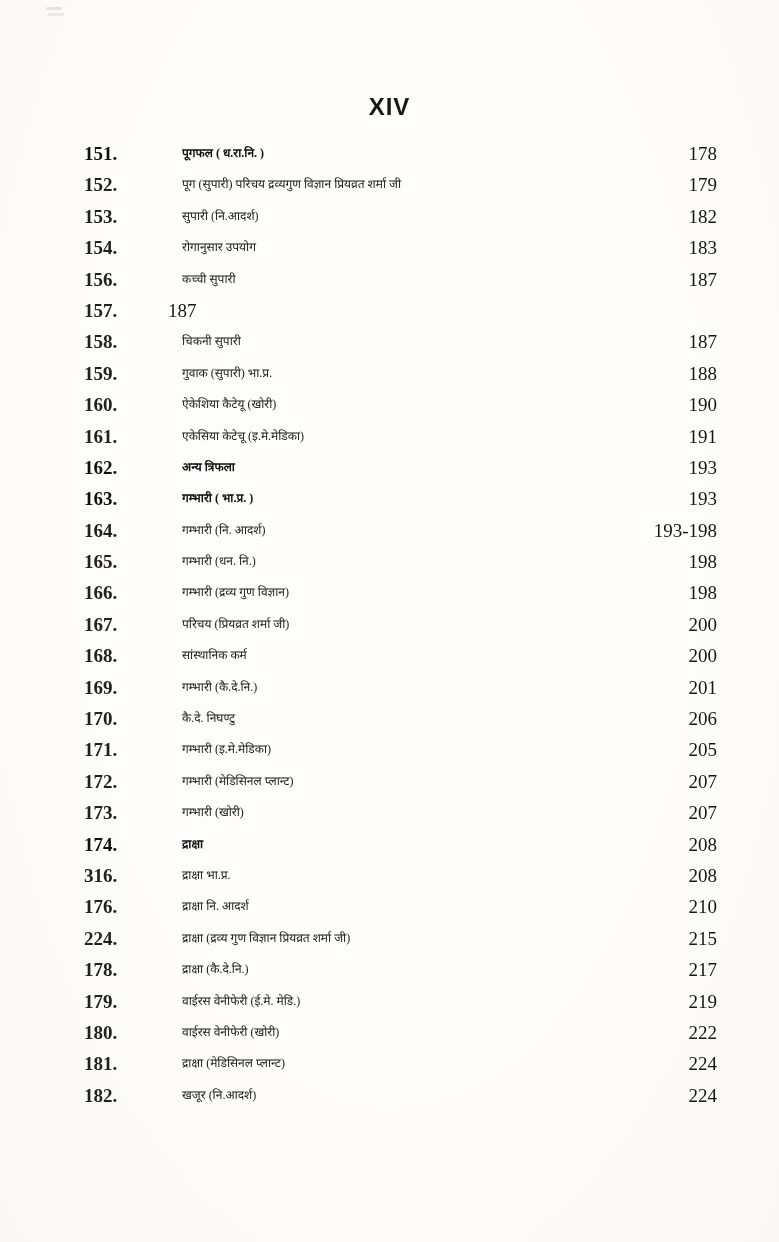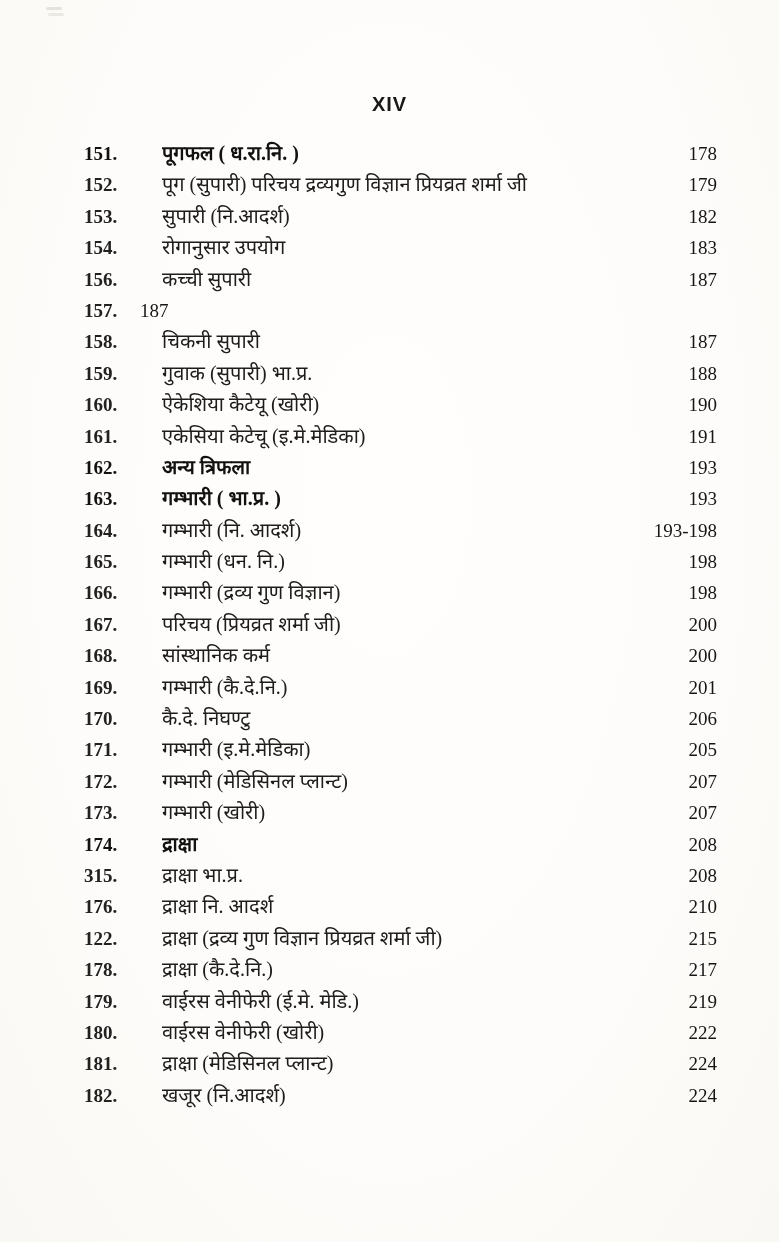--- a/index.html
+++ b/index.html
@@ -31,48 +31,49 @@
     box-shadow: 2px 6px 0 0 #e3dfd8;
   }
   .page-header {
     position: absolute;
     top: 93px;
     left: 0;
     width: 100%;
     text-align: center;
     font-family: "Liberation Sans", sans-serif;
     font-weight: 700;
-    font-size: 20px;
+    font-size: 24px;
     letter-spacing: 1px;
     color: #181818;
   }
   .toc {
     position: absolute;
     top: 138px;
     left: 84px;
     right: 62px;
   }
   .toc-row {
     display: flex;
     align-items: flex-end;
     height: 31.4px;
     line-height: 31.4px;
+    gap: 28px;
   }
   .toc-num {
     flex: 0 0 46px;
     font-family: "Liberation Serif", serif;
     font-size: 19px;
     color: #22211f;
     text-align: left;
     font-weight: bold;
   }
   .toc-title {
     flex: 1 1 auto;
-    margin-left: 32px;
-    font-size: 20px;
+    margin-left: 24px;
+    font-size: 12px;
     color: #1d1c1a;
     white-space: nowrap;
     overflow: hidden;
   }
   .toc-page {
     flex: 0 0 auto;
     margin-left: 10px;
     font-family: "Liberation Serif", serif;
     font-size: 19px;
     color: #171614;
@@ -225,33 +226,33 @@
     <span class="toc-page">207</span>
   </div>
 
   <div class="toc-row bold">
     <span class="toc-num">174.</span>
     <span class="toc-title">द्राक्षा</span>
     <span class="toc-page">208</span>
   </div>
 
   <div class="toc-row">
-    <span class="toc-num">315.</span>
+    <span class="toc-num">316.</span>
     <span class="toc-title">द्राक्षा भा.प्र.</span>
     <span class="toc-page">208</span>
   </div>
 
   <div class="toc-row">
     <span class="toc-num">176.</span>
     <span class="toc-title">द्राक्षा नि. आदर्श</span>
     <span class="toc-page">210</span>
   </div>
 
   <div class="toc-row">
-    <span class="toc-num">122.</span>
+    <span class="toc-num">224.</span>
     <span class="toc-title">द्राक्षा (द्रव्य गुण विज्ञान प्रियव्रत शर्मा जी)</span>
     <span class="toc-page">215</span>
   </div>
 
   <div class="toc-row">
     <span class="toc-num">178.</span>
     <span class="toc-title">द्राक्षा (कै.दे.नि.)</span>
     <span class="toc-page">217</span>
   </div>
 

